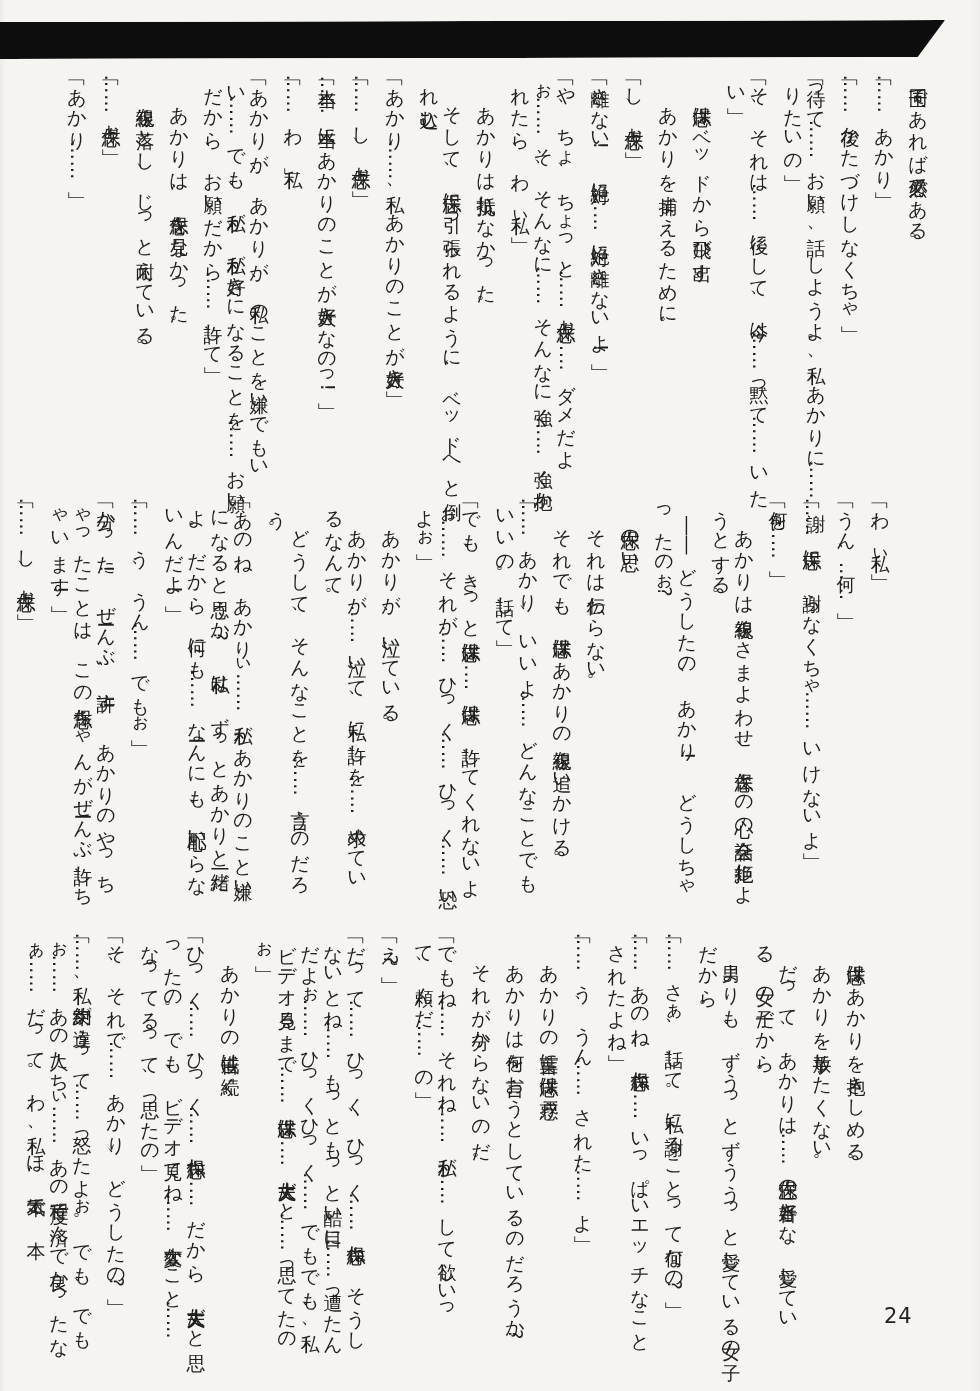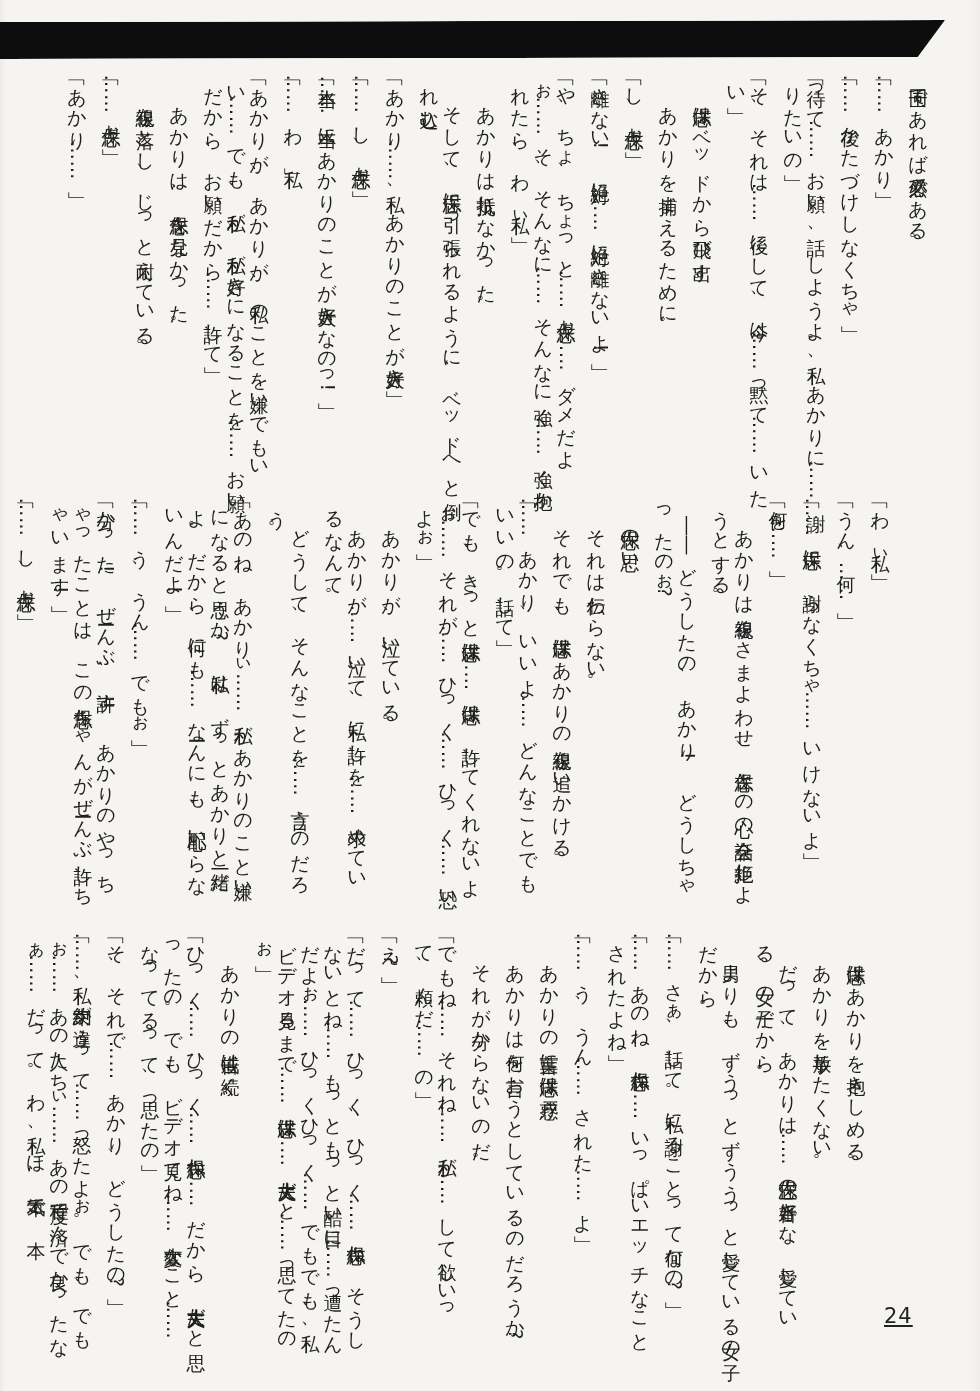--- a/index.html
+++ b/index.html
@@ -53,21 +53,20 @@
   }
   .block1{ top:74px;  right:50px;  height:430px; }
   .block2{ top:497px; right:88px;  height:402px; }
   .block3{ top:932px; right:112px; height:426px; }
   .page-number{
     position:absolute;
     left:884px;top:1304px;
     color:#222;
     font-size:21px;
     letter-spacing:1px;
-    text-decoration:underline;
   }
 </style>
 </head>
 <body>
 
 <div class="page">
   <div class="top-bar"></div>
 
   <div class="vblock block1">
       <p>同士であれば必然である。</p>

